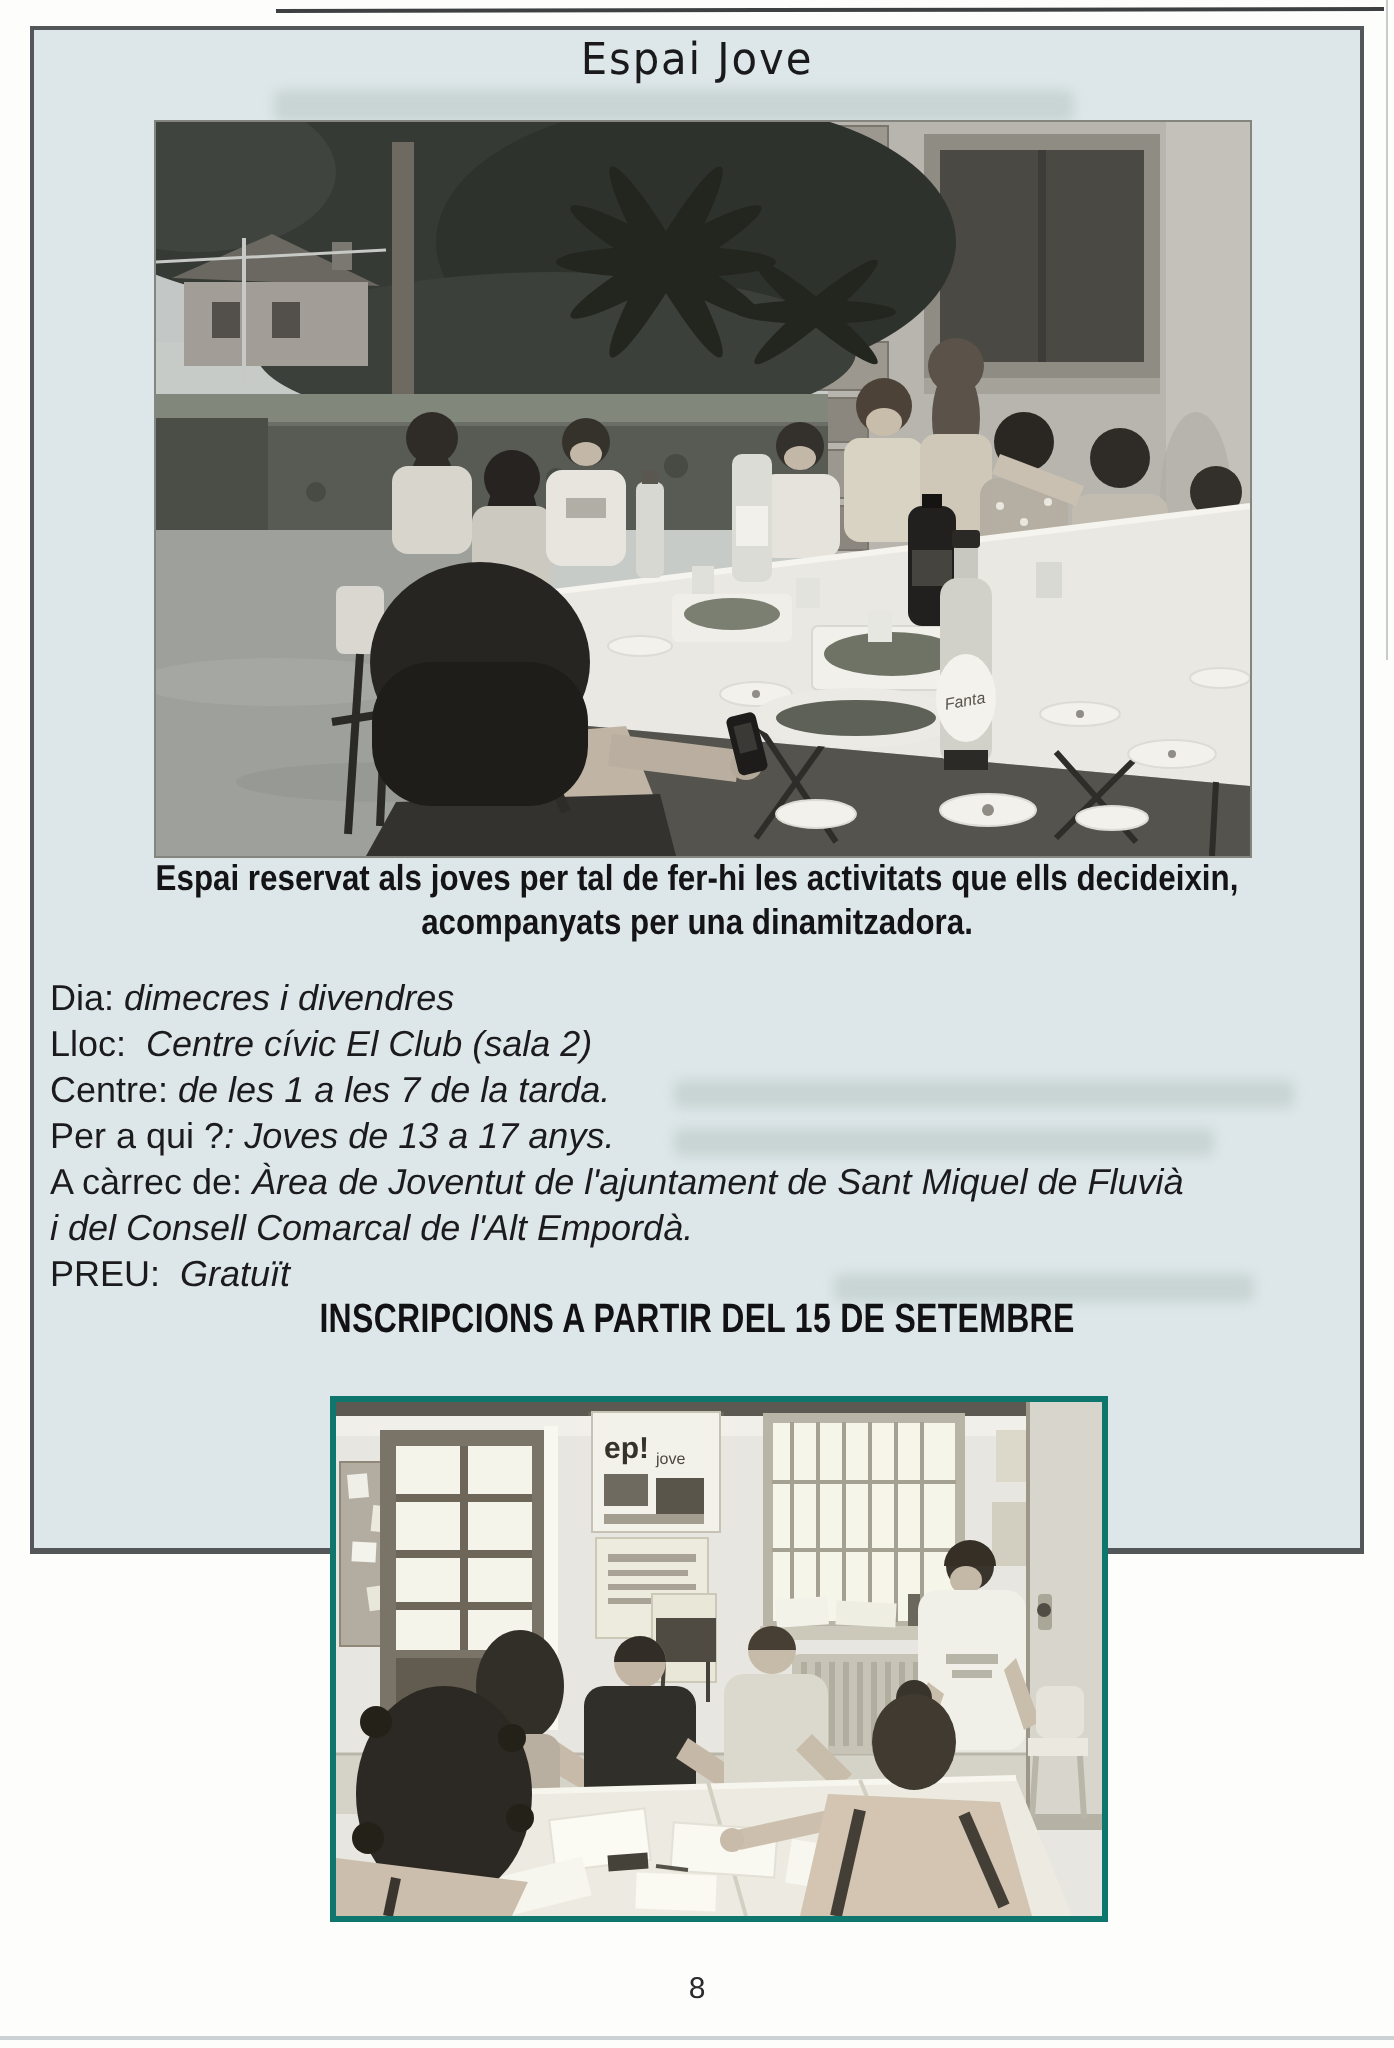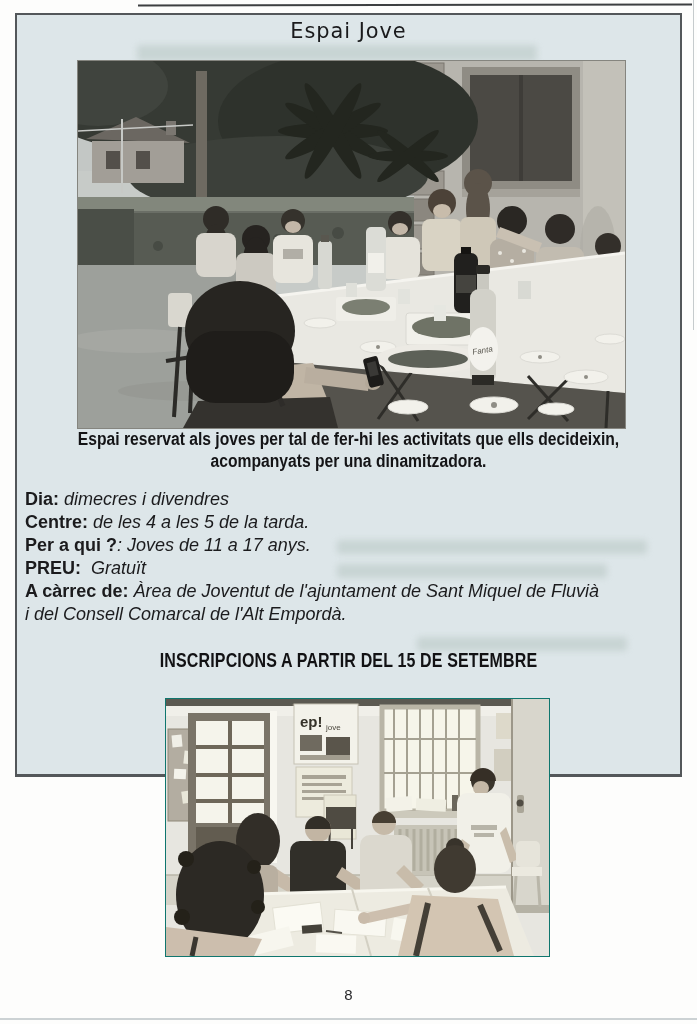--- a/index.html
+++ b/index.html
@@ -22,31 +22,31 @@
   }
   .ghost{position:absolute;filter:blur(3px);background:rgba(148,168,157,.28);border-radius:4px;}
   .g1{left:120px;top:30px;width:400px;height:16px;}
   .g2{left:320px;top:525px;width:310px;height:14px;}
   .g3{left:320px;top:549px;width:270px;height:14px;}
   .g4{left:400px;top:622px;width:210px;height:14px;}
 
   figure{margin:0;padding:0;}
   .photo-top{position:absolute;left:60px;top:45px;width:547px;height:367px;border:1px solid #85857f;}
   .photo-top svg{display:block;}
-  .photo-bottom{position:absolute;left:165px;top:698px;width:383px;height:257px;border:1px solid #0f766e;}
+  .photo-bottom{position:absolute;left:165px;top:698px;width:383px;height:257px;border:3px solid #0f766e;}
   .photo-bottom svg{display:block;}
 
   .caption{
     position:absolute;left:0;top:413px;width:100%;margin:0;text-align:center;
     font-weight:bold;font-size:18px;line-height:22px;color:#141416;
     white-space:nowrap;transform:scaleX(.87);transform-origin:50% 0;
   }
   .details{position:absolute;left:8px;top:473px;width:655px;font-size:18px;line-height:23px;}
   .details p{margin:0;white-space:nowrap;}
-  .details .lbl{font-weight:bold;text-align:center;}
+  .details .lbl{font-weight:normal;text-align:center;}
   .details .val{white-space:pre;font-style:italic;}
   .announcement{
     position:absolute;left:0;top:633px;width:100%;margin:0;text-align:center;
     font-weight:bold;font-size:20.5px;white-space:nowrap;color:#121214;
     transform:scaleX(.78);transform-origin:50% 0;letter-spacing:.2px;
   }
   .page-number{position:absolute;left:0;top:986px;width:100%;text-align:center;font-size:15px;color:#2a2a2c;}
 </style>
 </head>
 <body>
@@ -274,24 +274,25 @@
       </svg>
     </figure>
 
     <p class="caption">
       <span>Espai reservat als joves per tal de fer-hi les activitats que ells decideixin,</span><br>
       <span>acompanyats per una dinamitzadora.</span>
     </p>
 
     <div class="details">
       <p><span class="lbl">Dia:</span><span class="val"> dimecres i divendres</span></p>
-      <p><span class="lbl">Centre:</span><span class="val"> de les 4 a les 5 de la tarda.</span></p>
-      <p><span class="lbl">Per a qui ?</span><span class="val">: Joves de 11 a 17 anys.</span></p>
+      <p><span class="lbl">Lloc:</span><span class="val">  Centre cívic El Club (sala 2)</span></p>
+      <p><span class="lbl">Centre:</span><span class="val"> de les 1 a les 7 de la tarda.</span></p>
+      <p><span class="lbl">Per a qui ?</span><span class="val">: Joves de 13 a 17 anys.</span></p>
+      <p><span class="lbl">A càrrec de:</span><span class="val"> Àrea de Joventut de l'ajuntament de Sant Miquel de Fluvià</span><br><span class="val">i del Consell Comarcal de l'Alt Empordà.</span></p>
       <p><span class="lbl">PREU:</span><span class="val">  Gratuït</span></p>
-      <p><span class="lbl">A càrrec de:</span><span class="val"> Àrea de Joventut de l'ajuntament de Sant Miquel de Fluvià</span><br><span class="val">i del Consell Comarcal de l'Alt Empordà.</span></p>
     </div>
 
     <p class="announcement">INSCRIPCIONS A PARTIR DEL 15 DE SETEMBRE</p>
   </section>
 
   <figure class="photo-bottom">
     <svg viewBox="0 0 383 257" width="383" height="257" xmlns="http://www.w3.org/2000/svg">
       <rect x="0" y="0" width="383" height="257" fill="#e7e6e0"></rect>
       <rect x="0" y="0" width="383" height="7" fill="#5b5951"></rect>
       <rect x="0" y="7" width="383" height="10" fill="#f0efe9"></rect>

